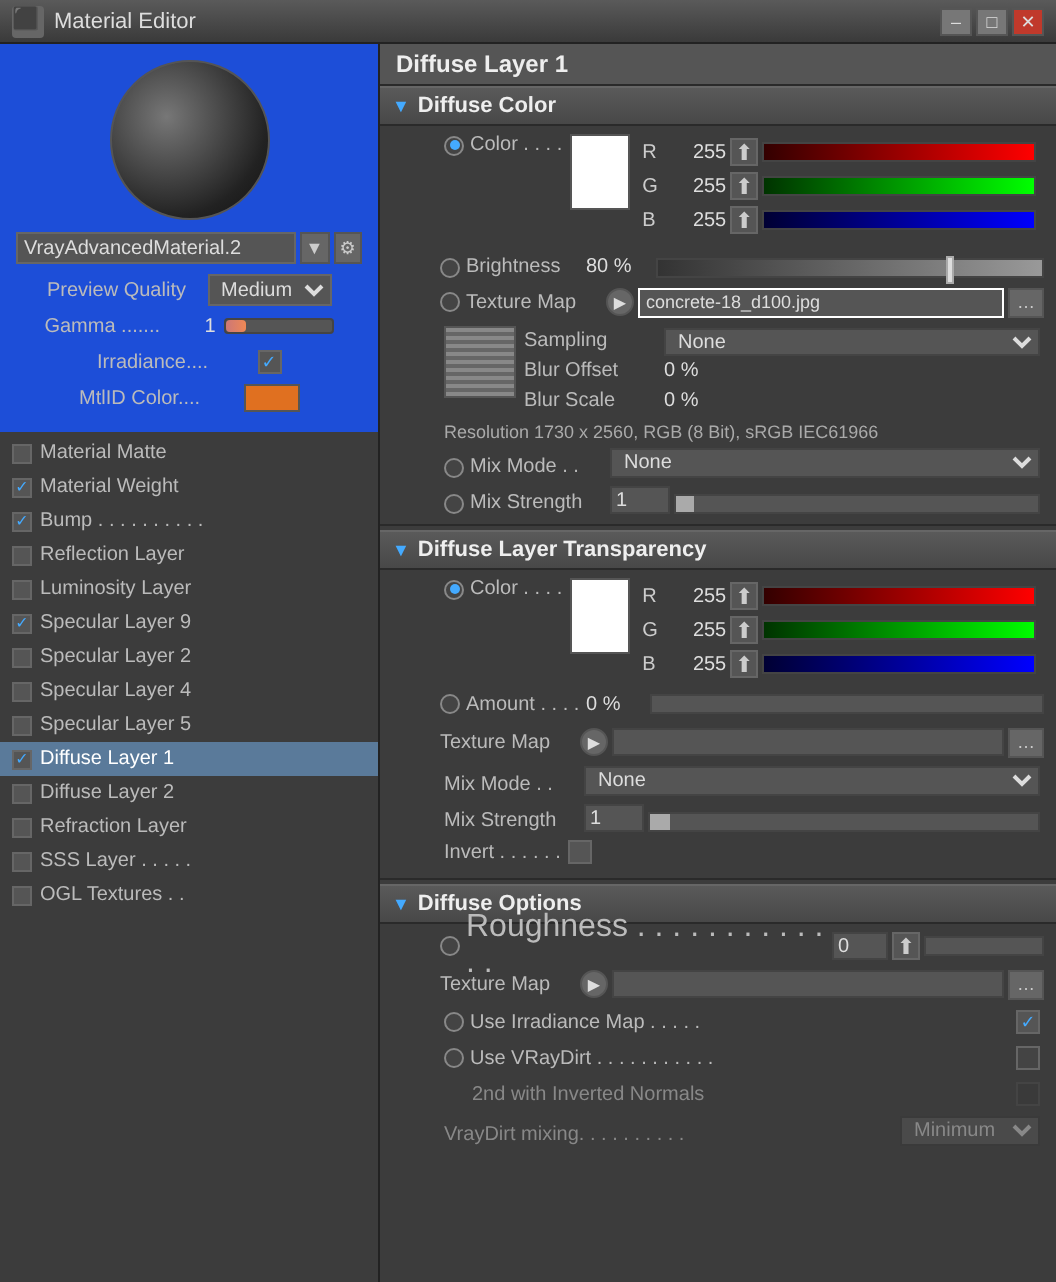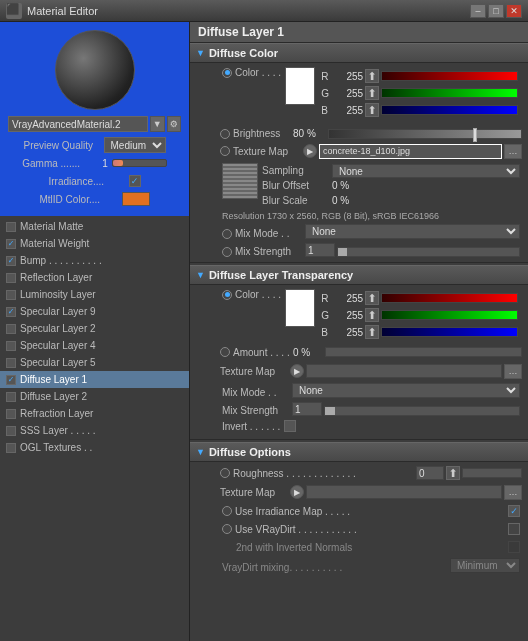--- a/index.html
+++ b/index.html
@@ -662,21 +662,21 @@
     </div>
     <div class="divider"></div>
 
     <div class="section-header">
       <span class="arrow">▼</span>
       <span>Diffuse Options</span>
     </div>
     <div class="content-area">
       <div class="roughness-row">
         <div class="radio-dot" style="margin-right:3px;"></div>
-        <span class="dots-label" style="flex:1;font-size:10px;">Roughness . . . . . . . . . . . . .</span>
+        <span class="dots-label" style="flex:1;font-size:16px;">Roughness . . . . . . . . . . . . .</span>
         <input class="number-input" type="text" value="0" style="width: 28px;">
         <div class="channel-spinner" style="margin-left:2px;">⬆</div>
         <div style="width:60px;height:10px;background:#555;border:1px solid #444;margin-left:2px;">
           <div style="width:0%;height:100%;background:#aaa;"></div>
         </div>
       </div>
       <div class="texture-row">
         <span class="texture-label">Texture Map</span>
         <div class="texture-btn">▶</div>
         <div style="flex:1;height:14px;background:#555;border:1px solid #444;"></div>

